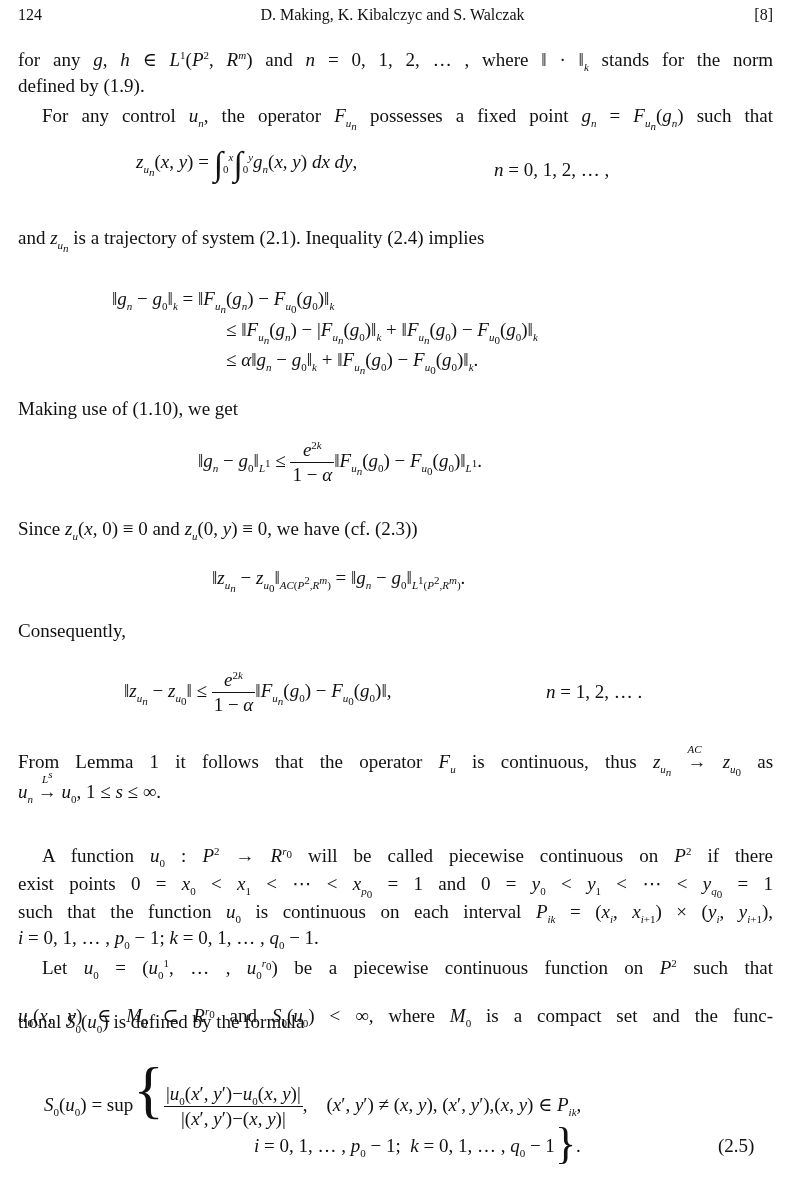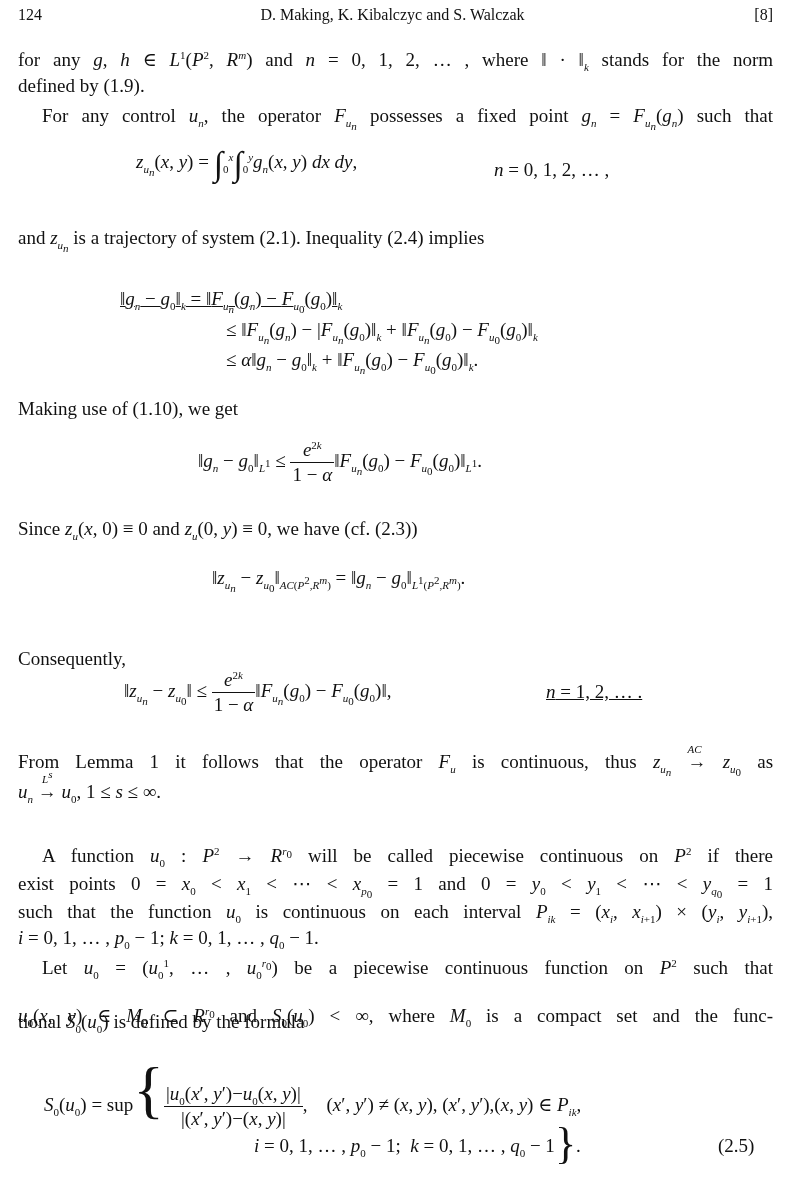--- a/index.html
+++ b/index.html
@@ -32,40 +32,40 @@
 
 <div class="line just" style="top:104px; left:42px; width:731px;">For any control <i>u<sub>n</sub></i>, the operator <i>F</i><sub><i>u<sub>n</sub></i></sub> possesses a fixed point <i>g<sub>n</sub></i> = <i>F</i><sub><i>u<sub>n</sub></i></sub>(<i>g<sub>n</sub></i>) such that</div>
 
 <div class="eq" style="top:150px; left:136px;">
   <i>z</i><sub><i>u<sub>n</sub></i></sub>(<i>x</i>, <i>y</i>) = <span class="int">∫</span><sub>0</sub><sup><i>x</i></sup><span class="int">∫</span><sub>0</sub><sup><i>y</i></sup><i>g<sub>n</sub></i>(<i>x</i>, <i>y</i>) <i>dx dy</i>,
 </div>
 <div class="eq" style="top:158px; left:494px;"><i>n</i> = 0, 1, 2, … ,</div>
 
 <div class="line" style="top:226px;">and <i>z</i><sub><i>u<sub>n</sub></i></sub> is a trajectory of system (2.1). Inequality (2.4) implies</div>
 
-<div class="eq" style="top:287px; left:120px;text-decoration:underline;">‖<i>g<sub>n</sub></i> − <i>g</i><sub>0</sub>‖<sub><i>k</i></sub> = ‖<i>F</i><sub><i>u<sub>n</sub></i></sub>(<i>g<sub>n</sub></i>) − <i>F</i><sub><i>u</i><sub>0</sub></sub>(<i>g</i><sub>0</sub>)‖<sub><i>k</i></sub></div>
+<div class="eq" style="top:287px; left:112px;">‖<i>g<sub>n</sub></i> − <i>g</i><sub>0</sub>‖<sub><i>k</i></sub> = ‖<i>F</i><sub><i>u<sub>n</sub></i></sub>(<i>g<sub>n</sub></i>) − <i>F</i><sub><i>u</i><sub>0</sub></sub>(<i>g</i><sub>0</sub>)‖<sub><i>k</i></sub></div>
 <div class="eq" style="top:318px; left:226px;">≤ ‖<i>F</i><sub><i>u<sub>n</sub></i></sub>(<i>g<sub>n</sub></i>) − |<i>F</i><sub><i>u<sub>n</sub></i></sub>(<i>g</i><sub>0</sub>)‖<sub><i>k</i></sub> + ‖<i>F</i><sub><i>u<sub>n</sub></i></sub>(<i>g</i><sub>0</sub>) − <i>F</i><sub><i>u</i><sub>0</sub></sub>(<i>g</i><sub>0</sub>)‖<sub><i>k</i></sub></div>
 <div class="eq" style="top:348px; left:226px;">≤ <i>α</i>‖<i>g<sub>n</sub></i> − <i>g</i><sub>0</sub>‖<sub><i>k</i></sub> + ‖<i>F</i><sub><i>u<sub>n</sub></i></sub>(<i>g</i><sub>0</sub>) − <i>F</i><sub><i>u</i><sub>0</sub></sub>(<i>g</i><sub>0</sub>)‖<sub><i>k</i></sub>.</div>
 
 <div class="line" style="top:397px;">Making use of (1.10), we get</div>
 
 <div class="eq" style="top:438px; left:198px;">
   ‖<i>g<sub>n</sub></i> − <i>g</i><sub>0</sub>‖<sub><i>L</i><sup>1</sup></sub> ≤ <span class="frac"><span class="num"><i>e</i><sup>2<i>k</i></sup></span><span class="den">1 − <i>α</i></span></span>‖<i>F</i><sub><i>u<sub>n</sub></i></sub>(<i>g</i><sub>0</sub>) − <i>F</i><sub><i>u</i><sub>0</sub></sub>(<i>g</i><sub>0</sub>)‖<sub><i>L</i><sup>1</sup></sub>.
 </div>
 
 <div class="line" style="top:517px;">Since <i>z<sub>u</sub></i>(<i>x</i>, 0) ≡ 0 and <i>z<sub>u</sub></i>(0, <i>y</i>) ≡ 0, we have (cf. (2.3))</div>
 
 <div class="eq" style="top:566px; left:212px;">‖<i>z</i><sub><i>u<sub>n</sub></i></sub> − <i>z</i><sub><i>u</i><sub>0</sub></sub>‖<sub><i>AC</i>(<i>P</i><sup>2</sup>,<i>R</i><sup><i>m</i></sup>)</sub> = ‖<i>g<sub>n</sub></i> − <i>g</i><sub>0</sub>‖<sub><i>L</i><sup>1</sup>(<i>P</i><sup>2</sup>,<i>R</i><sup><i>m</i></sup>)</sub>.</div>
 
-<div class="line" style="top:619px;margin-top:28px;">Consequently,</div>
+<div class="line" style="top:619px;">Consequently,</div>
 
 <div class="eq" style="top:668px; left:124px;">
   ‖<i>z</i><sub><i>u<sub>n</sub></i></sub> − <i>z</i><sub><i>u</i><sub>0</sub></sub>‖ ≤ <span class="frac"><span class="num"><i>e</i><sup>2<i>k</i></sup></span><span class="den">1 − <i>α</i></span></span>‖<i>F</i><sub><i>u<sub>n</sub></i></sub>(<i>g</i><sub>0</sub>) − <i>F</i><sub><i>u</i><sub>0</sub></sub>(<i>g</i><sub>0</sub>)‖,
 </div>
-<div class="eq" style="top:680px; left:546px;text-decoration:underline;"><i>n</i> = 1, 2, … .</div>
+<div class="eq" style="top:680px; left:546px;"><i>n</i> = 1, 2, … .</div>
 
 <div class="line just" style="top:750px;">From Lemma 1 it follows that the operator <i>F<sub>u</sub></i> is continuous, thus <i>z</i><sub><i>u<sub>n</sub></i></sub> <span class="over"><span class="top">AC</span>→</span> <i>z</i><sub><i>u</i><sub>0</sub></sub> as</div>
 <div class="line" style="top:780px;"><i>u<sub>n</sub></i> <span class="over"><span class="top">L<sup>s</sup></span>→</span> <i>u</i><sub>0</sub>, 1 ≤ <i>s</i> ≤ ∞.</div>
 
 <div class="line just" style="top:844px; left:42px; width:731px;">A function <i>u</i><sub>0</sub> : <i>P</i><sup>2</sup> → <i>R</i><sup><i>r</i><sub>0</sub></sup> will be called piecewise continuous on <i>P</i><sup>2</sup> if there</div>
 <div class="line just" style="top:872px;">exist points 0 = <i>x</i><sub>0</sub> &lt; <i>x</i><sub>1</sub> &lt; ⋯ &lt; <i>x</i><sub><i>p</i><sub>0</sub></sub> = 1 and 0 = <i>y</i><sub>0</sub> &lt; <i>y</i><sub>1</sub> &lt; ⋯ &lt; <i>y</i><sub><i>q</i><sub>0</sub></sub> = 1</div>
 <div class="line just" style="top:900px;">such that the function <i>u</i><sub>0</sub> is continuous on each interval <i>P<sub>ik</sub></i> = (<i>x<sub>i</sub></i>, <i>x</i><sub><i>i</i>+1</sub>) × (<i>y<sub>i</sub></i>, <i>y</i><sub><i>i</i>+1</sub>),</div>
 <div class="line" style="top:926px;"><i>i</i> = 0, 1, … , <i>p</i><sub>0</sub> − 1; <i>k</i> = 0, 1, … , <i>q</i><sub>0</sub> − 1.</div>
 
 <div class="line just" style="top:956px; left:42px; width:731px;">Let <i>u</i><sub>0</sub> = (<i>u</i><sub>0</sub><sup>1</sup>, … , <i>u</i><sub>0</sub><sup><i>r</i><sub>0</sub></sup>) be a piecewise continuous function on <i>P</i><sup>2</sup> such that</div>

